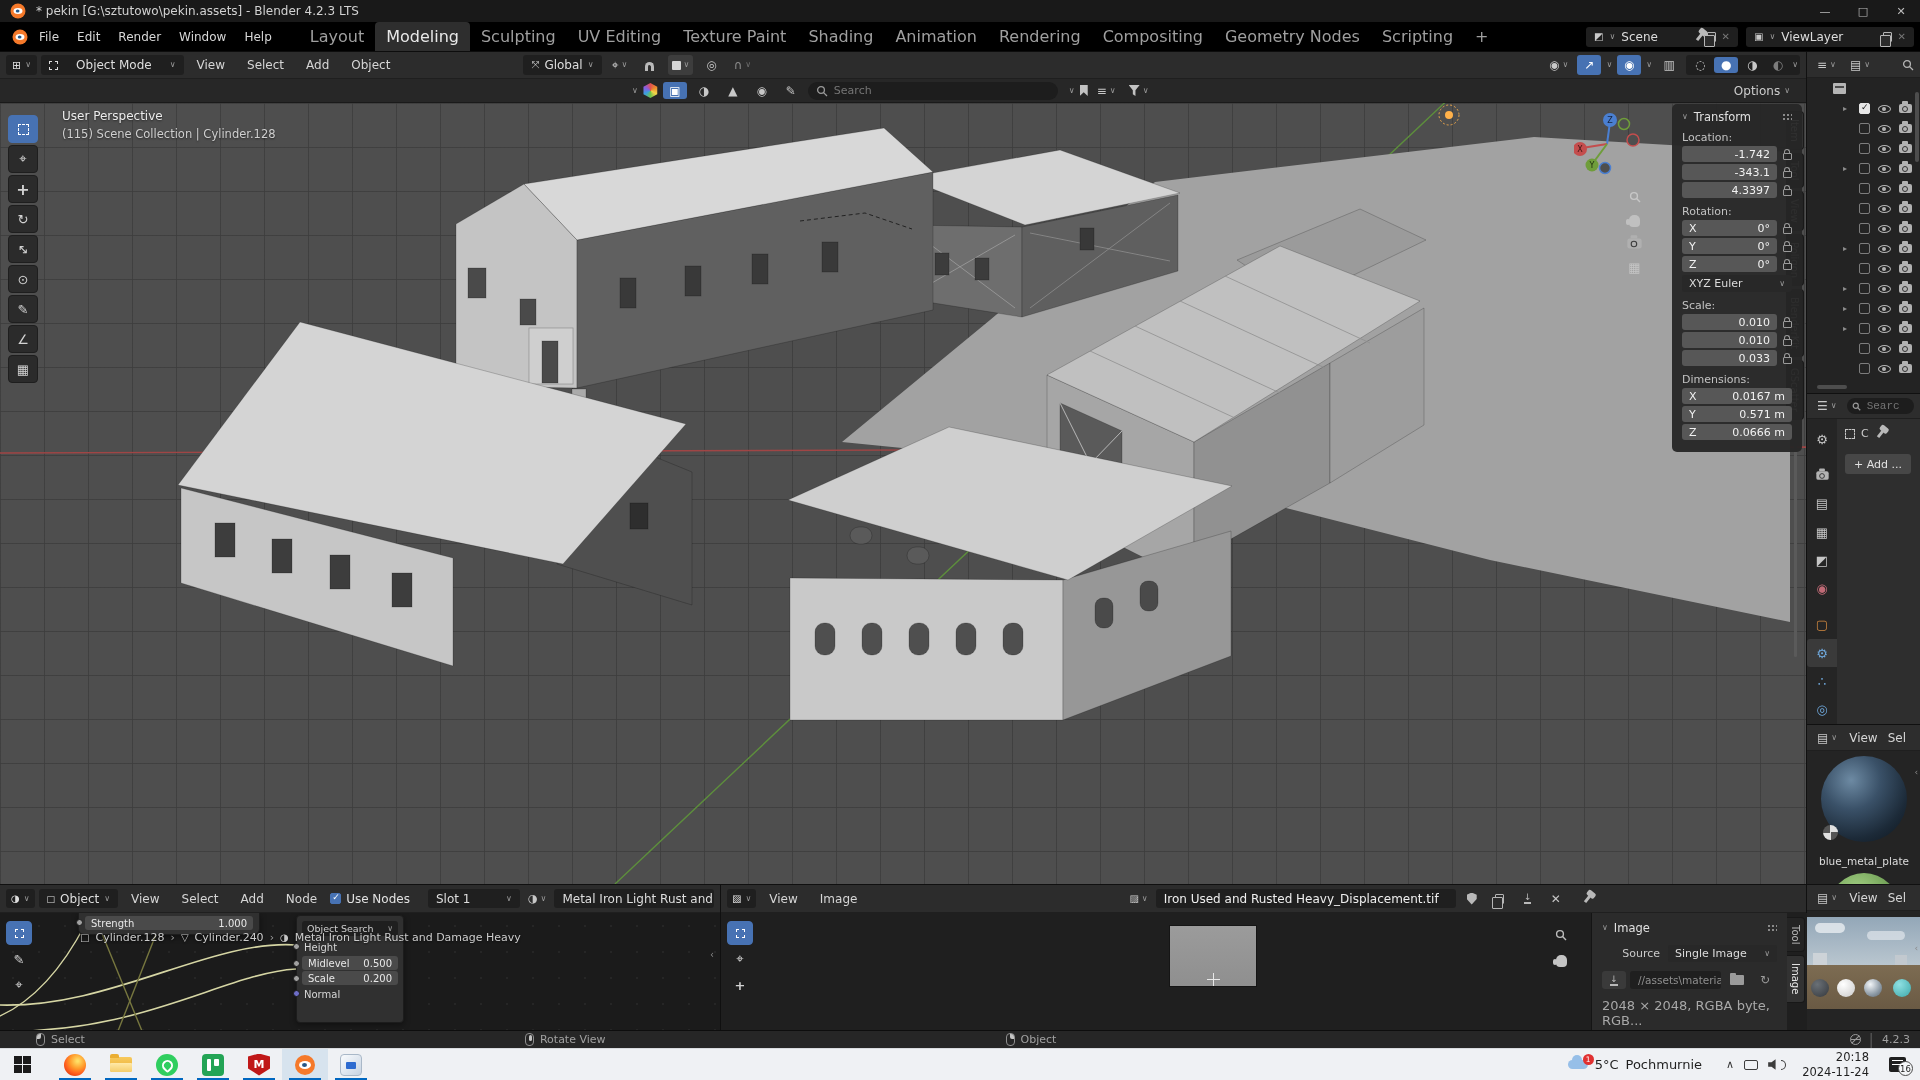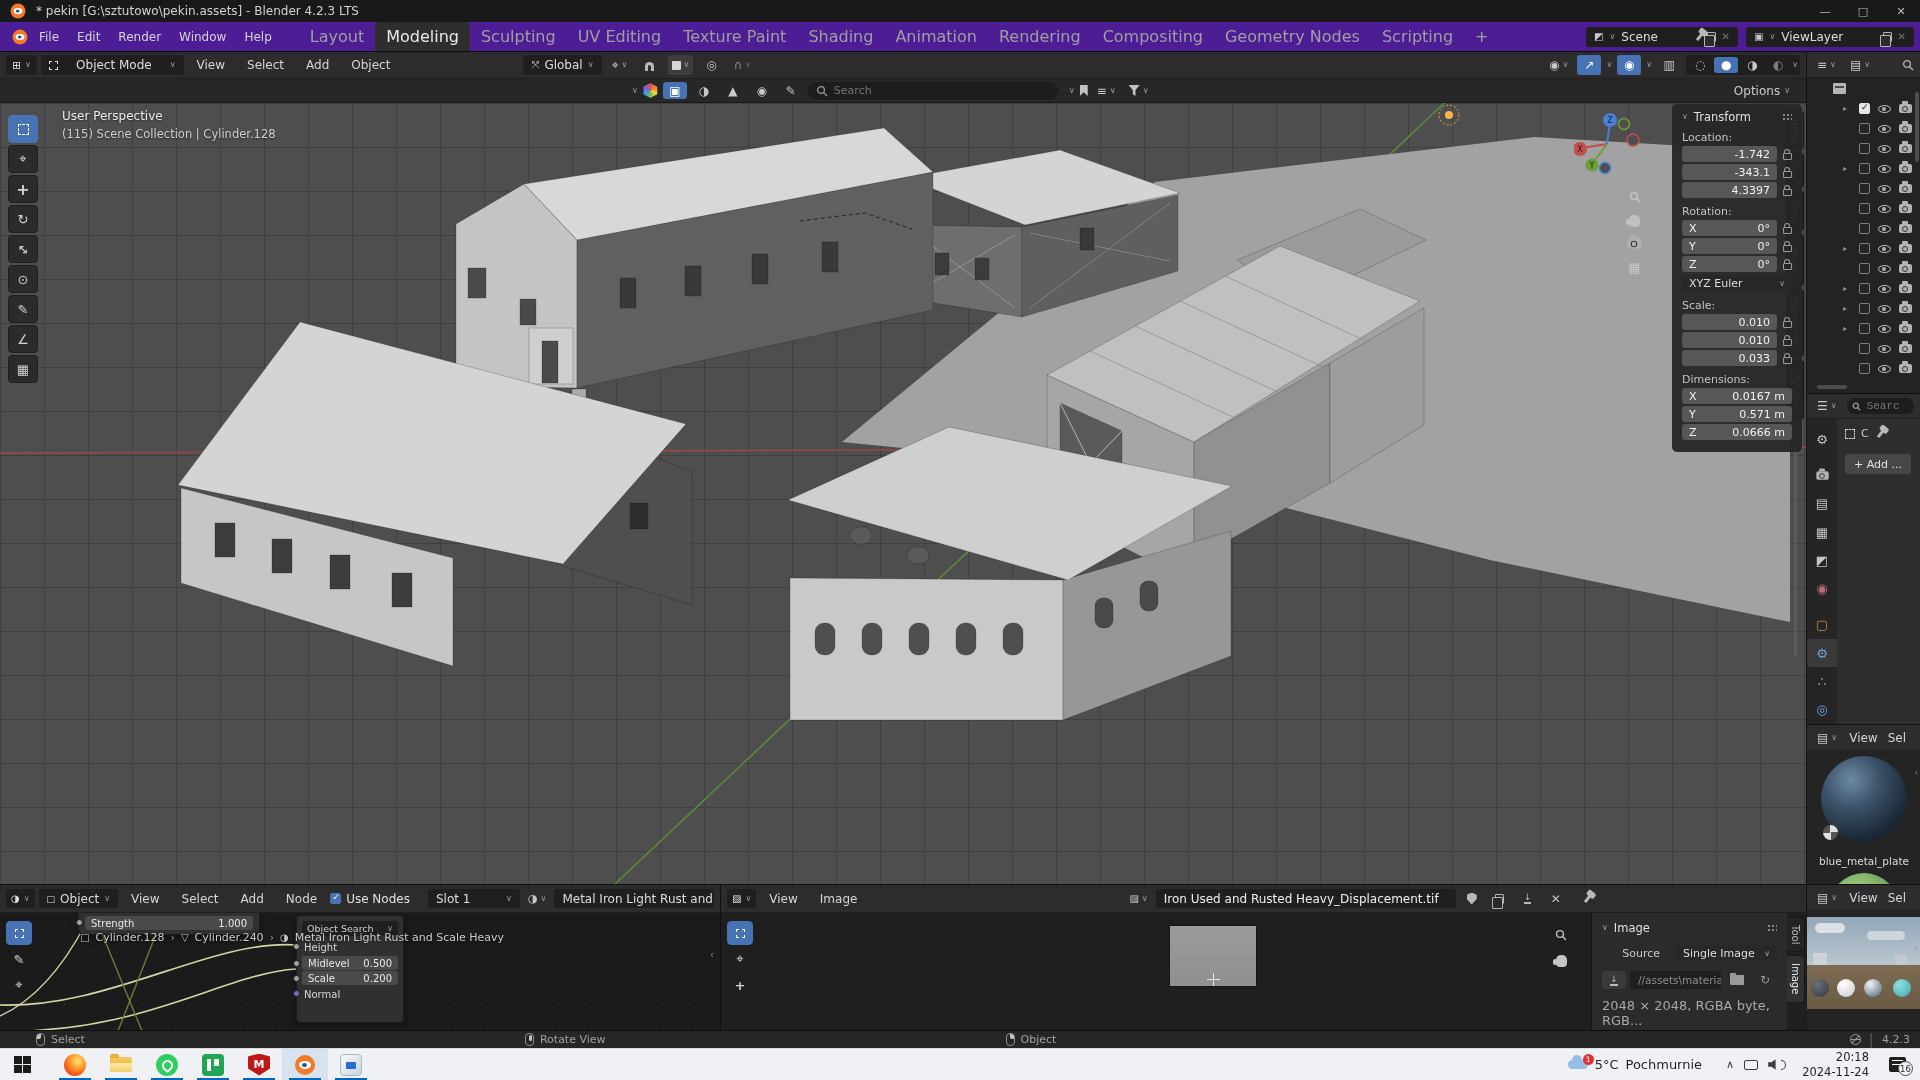--- a/index.html
+++ b/index.html
@@ -9,21 +9,21 @@
   .row{display:flex;align-items:center}
   .t10{font-size:13px}.t11{font-size:11px}.t12{font-size:12px}
   .c1{color:#e2e2e2}.c2{color:#a0a0a0}.c3{color:#cccccc}
   .chev{color:#9a9a9a;font-size:8px;line-height:1}
   .pill{background:#1f1f1f;border-radius:3px;display:flex;align-items:center;gap:6px;padding:0 8px;height:20px;color:#dedede;font-size:12px}
   .hbtn{height:20px;min-width:24px;border-radius:3px;display:flex;align-items:center;justify-content:center;gap:3px;color:#c8c8c8;font-size:12px;padding:0 4px}
   .hbtn.on{background:#4772b3;color:#fff}
   .menu{color:#d6d6d6;font-size:12px;padding:0 9px;cursor:default}
   
   .titlebar{left:0;top:0;width:1920px;height:22px;background:#191919;display:flex;align-items:center;color:#cfcfcf}
-  .topbar{left:0;top:22px;width:1920px;height:30px;background:#4c1d95;border-bottom:1px solid #0d0d0d;display:flex;align-items:center}
+  .topbar{left:0;top:22px;width:1920px;height:30px;background:#000000;border-bottom:1px solid #0d0d0d;display:flex;align-items:center}
   .tab{font-size:16px;color:#9f9f9f;padding:5px 11px;border-radius:4px 4px 0 0;cursor:default}
   .tab.active{background:#2e2e2e;color:#e8e8e8}
   .winbtn{width:38px;text-align:center;color:#bdbdbd;font-size:11px}
   
   .blen{width:20px;height:20px;border-radius:50%;background:#f5792a;position:relative;display:inline-block}
   .blen::before{content:"";position:absolute;left:4px;top:6px;width:12px;height:8px;background:#fff;border-radius:50%}
   .blen::after{content:"";position:absolute;left:7px;top:8px;width:5px;height:4px;background:#265787;border-radius:50%}
   .blen.sm{transform:scale(.75)}
   
   .ehead{background:#2c2c2c;border-bottom:1px solid #1f1f1f;display:flex;align-items:center;gap:4px;padding:0 6px}
@@ -714,21 +714,21 @@
       </div>
 
       <div class="abs row" style="left:80px;top:18px;gap:6px;text-shadow:0 1px 2px rgba(0,0,0,.6);z-index:3">
         <span style="color:#c5c5c5;font-size:10px">□</span>
         <span class="t11 c3">Cylinder.128</span>
         <span class="t11 c2">›</span>
         <span style="color:#c5c5c5;font-size:10px">▽</span>
         <span class="t11 c3">Cylinder.240</span>
         <span class="t11 c2">›</span>
         <span style="color:#c5c5c5;font-size:10px">◑</span>
-        <span class="t11 c3">Metal Iron Light Rust and Scale Heavy</span>
+        <span class="t11 c3">Metal Iron Light Rust and Damage Heavy</span>
       </div>
 
       <div class="node" style="left:296px;top:2px;width:108px;height:108px">
         <div class="ndd">
             <span>Object Search</span>
             <span class="chev">∨</span>
           </div>
         <div class="nrow">
             <span class="sock"></span>
             <span>Height</span>
@@ -803,21 +803,21 @@
           </svg>
         <span class="hand"></span>
       </div>
 
       <div class="abs" style="left:870px;top:0;width:196px;height:118px;background:#2b2b2b;border-left:1px solid #141414;padding:8px 10px">
         <div class="np-title">
             <span class="chev">∨</span>
             <span>Image</span>
             <span class="dots6"></span>
           </div>
-        <div class="row" style="margin-top:10px;gap:16px">
+        <div class="row" style="margin-top:10px;gap:8px">
           <span class="t11" style="color:#c9c9c9;width:58px;text-align:right">Source</span>
           <span class="np-dd" style="flex:1;margin:0">
               <span>Single Image</span>
               <span class="chev">∨</span>
             </span>
         </div>
         <div class="row" style="margin-top:9px;gap:4px">
           <span class="hbtn" style="background:#3a3a3a;height:18px">
               <span style="border-bottom:2px solid #b9b9b9;font-size:9px;color:#b9b9b9;line-height:1">↓</span>
             </span>

